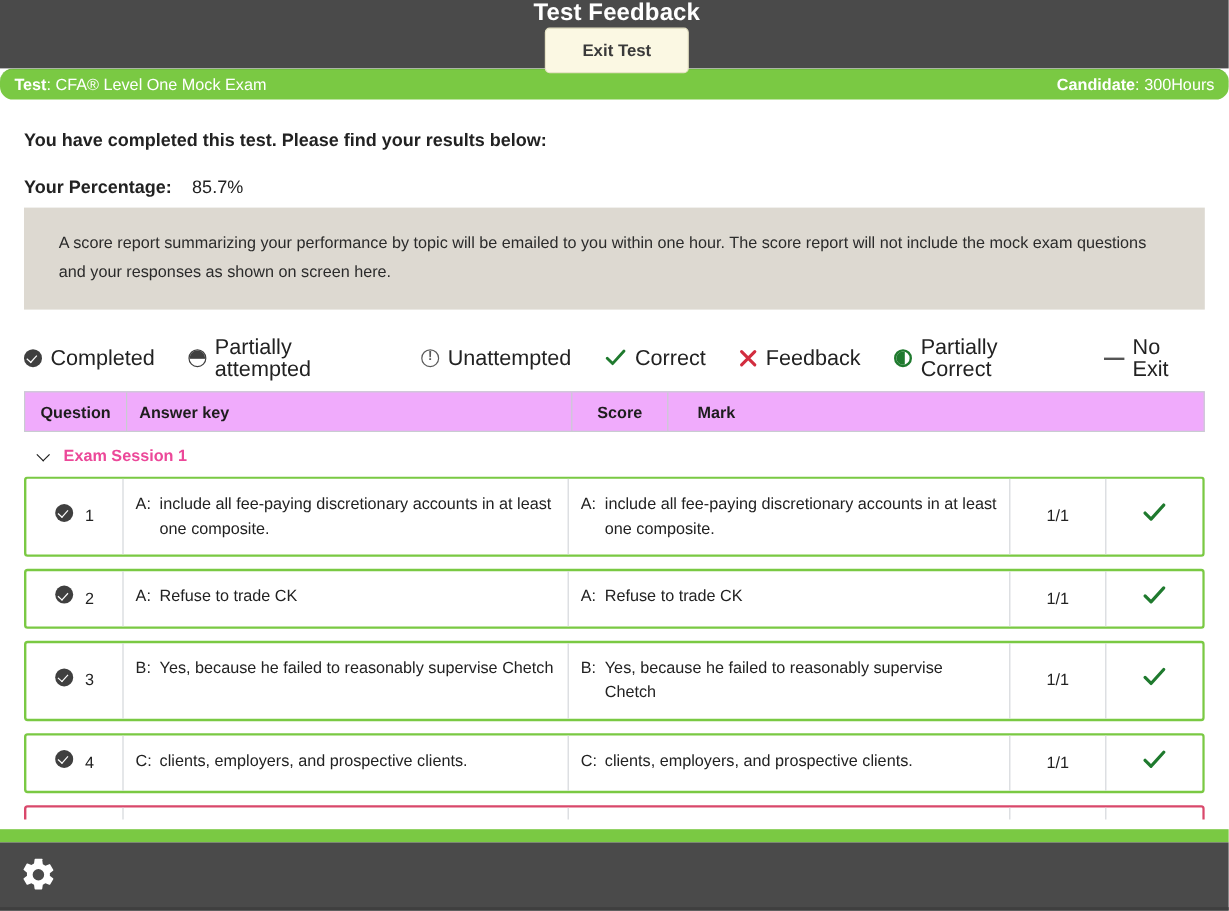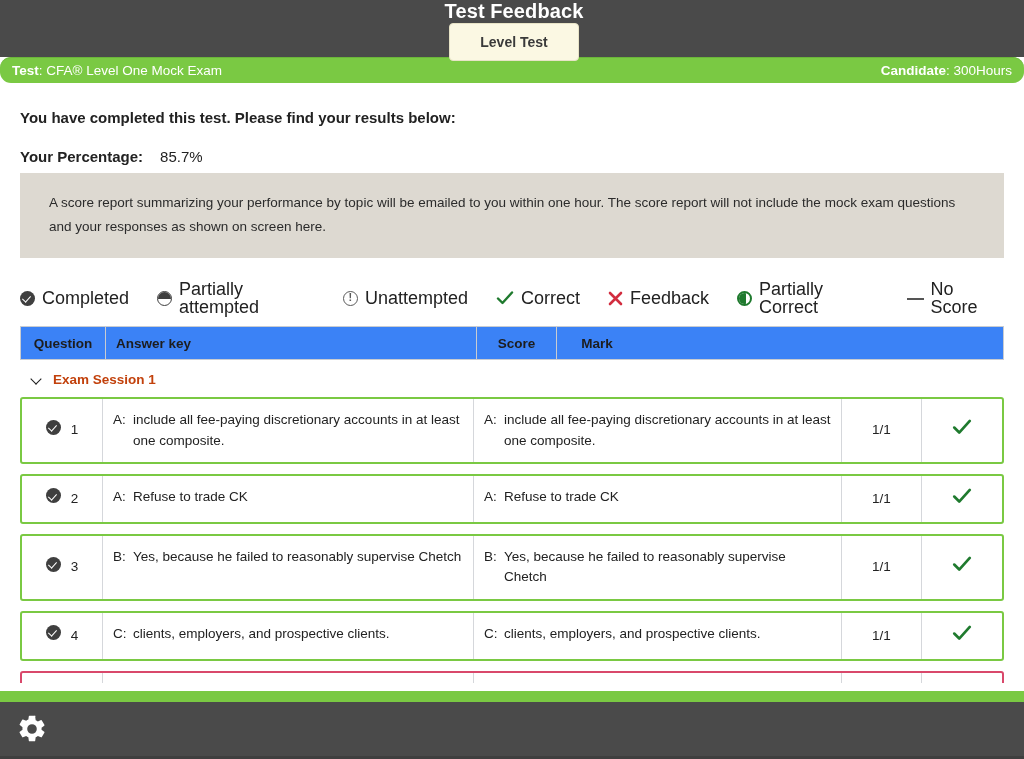--- a/index.html
+++ b/index.html
@@ -121,41 +121,41 @@
     width: 7.5px; height: 17px; background:#1f7a2e;
   }
   .ico-nomark {
     width: 17px; height: 0; border-top: 2.4px solid #555;
     display:inline-block; margin-top: 1px;
   }
 
   
   .tbl-head {
     display: flex; align-items: stretch;
-    background: #3b82f6;
+    background: #f0abfc;
     border: 1px solid #c9ccd1;
     height: 34px;
     font-size: 13.5px; font-weight: bold; color: #1d1d1d;
   }
   .tbl-head > div {
     display: flex; align-items: center;
     border-right: 1px solid #c9ccd1;
     padding: 0 10px;
   }
   .tbl-head > div:last-child { border-right: none; }
 
   .col-q   { width: 85px; justify-content: center; }
   .col-ans { width: 371px; }
   .col-res { width: 368px; }
   .col-sco { width: 80px; justify-content: center; }
   .col-mrk { width: 80px; justify-content: center; }
 
   .session-row {
     display: flex; align-items: center;
-    font-size: 13.5px; font-weight: bold; color: #c2410c;
+    font-size: 13.5px; font-weight: bold; color: #ec4899;
     padding: 12px 0 10px 12px;
   }
   .chev {
     width: 12px; height: 12px; margin-right: 9px;
     position: relative; display: inline-block;
   }
   .chev::after {
     content:""; position:absolute; left: 0px; top: 1px;
     width: 7px; height: 7px;
     border: solid #1d1d1d; border-width: 0 1.8px 1.8px 0;
@@ -205,21 +205,21 @@
   }
   .gear { width: 32px; height: 32px; cursor: pointer; }
 </style>
 </head>
 <body>
 
 <div class="app">
 
   <div class="topbar">
     <div class="topbar-title">Test Feedback</div>
-    <button class="exit-btn">Level Test</button>
+    <button class="exit-btn">Exit Test</button>
   </div>
 
   <div class="greenbar">
     <div class="gb-left">
       <b>Test</b><span>:</span>
       <span>CFA® Level One Mock Exam</span>
     </div>
     <div class="gb-right">
       <b>Candidate</b><span>:</span>
       <span>300Hours</span>
@@ -286,21 +286,21 @@
           <span class="lg-ico">
               <span class="ico-partial-cor"></span>
             </span>
           <span class="lg-txt">Partially Correct</span>
         </div>
 
         <div class="legend-item">
           <span class="lg-ico">
               <span class="ico-nomark"></span>
             </span>
-          <span class="lg-txt">No Score</span>
+          <span class="lg-txt">No Exit</span>
         </div>
       </div>
     </div>
 
     <div class="tbl-head">
       <div class="col-q">Question</div>
       <div class="col-ans">Answer key</div>
       <div class="col-sco">Score</div>
       <div class="col-mrk">Mark</div>
     </div>

